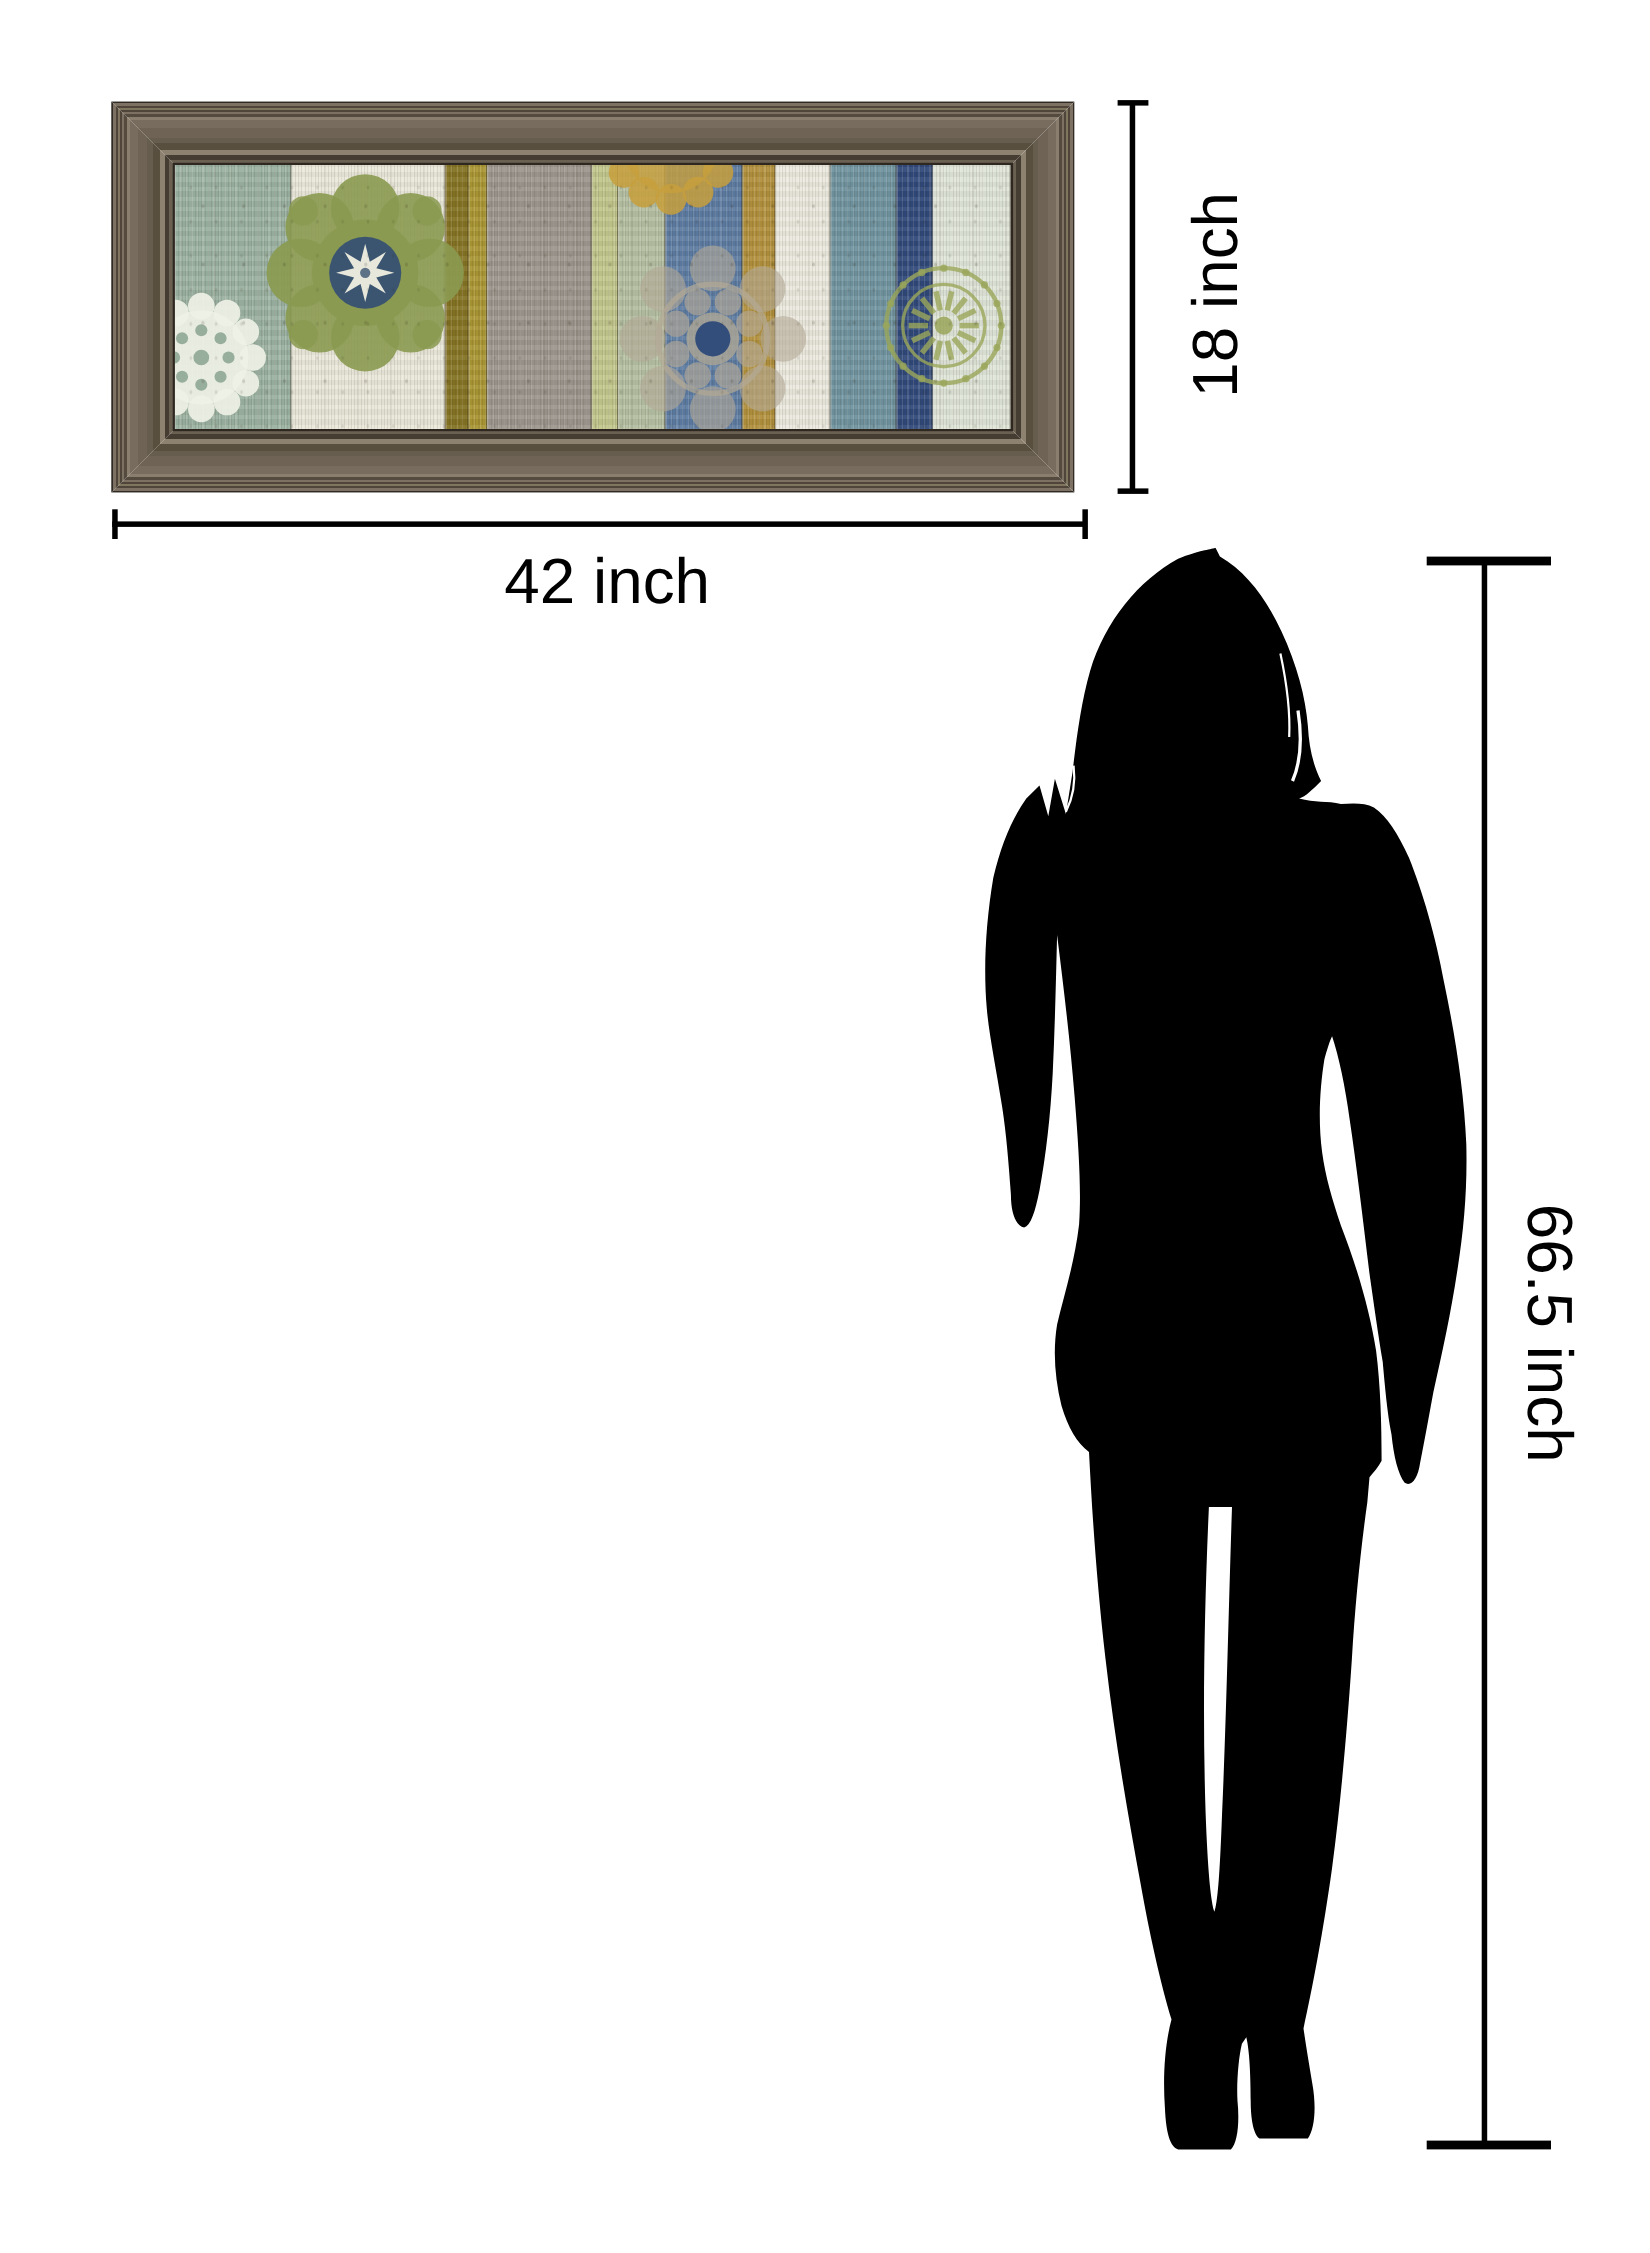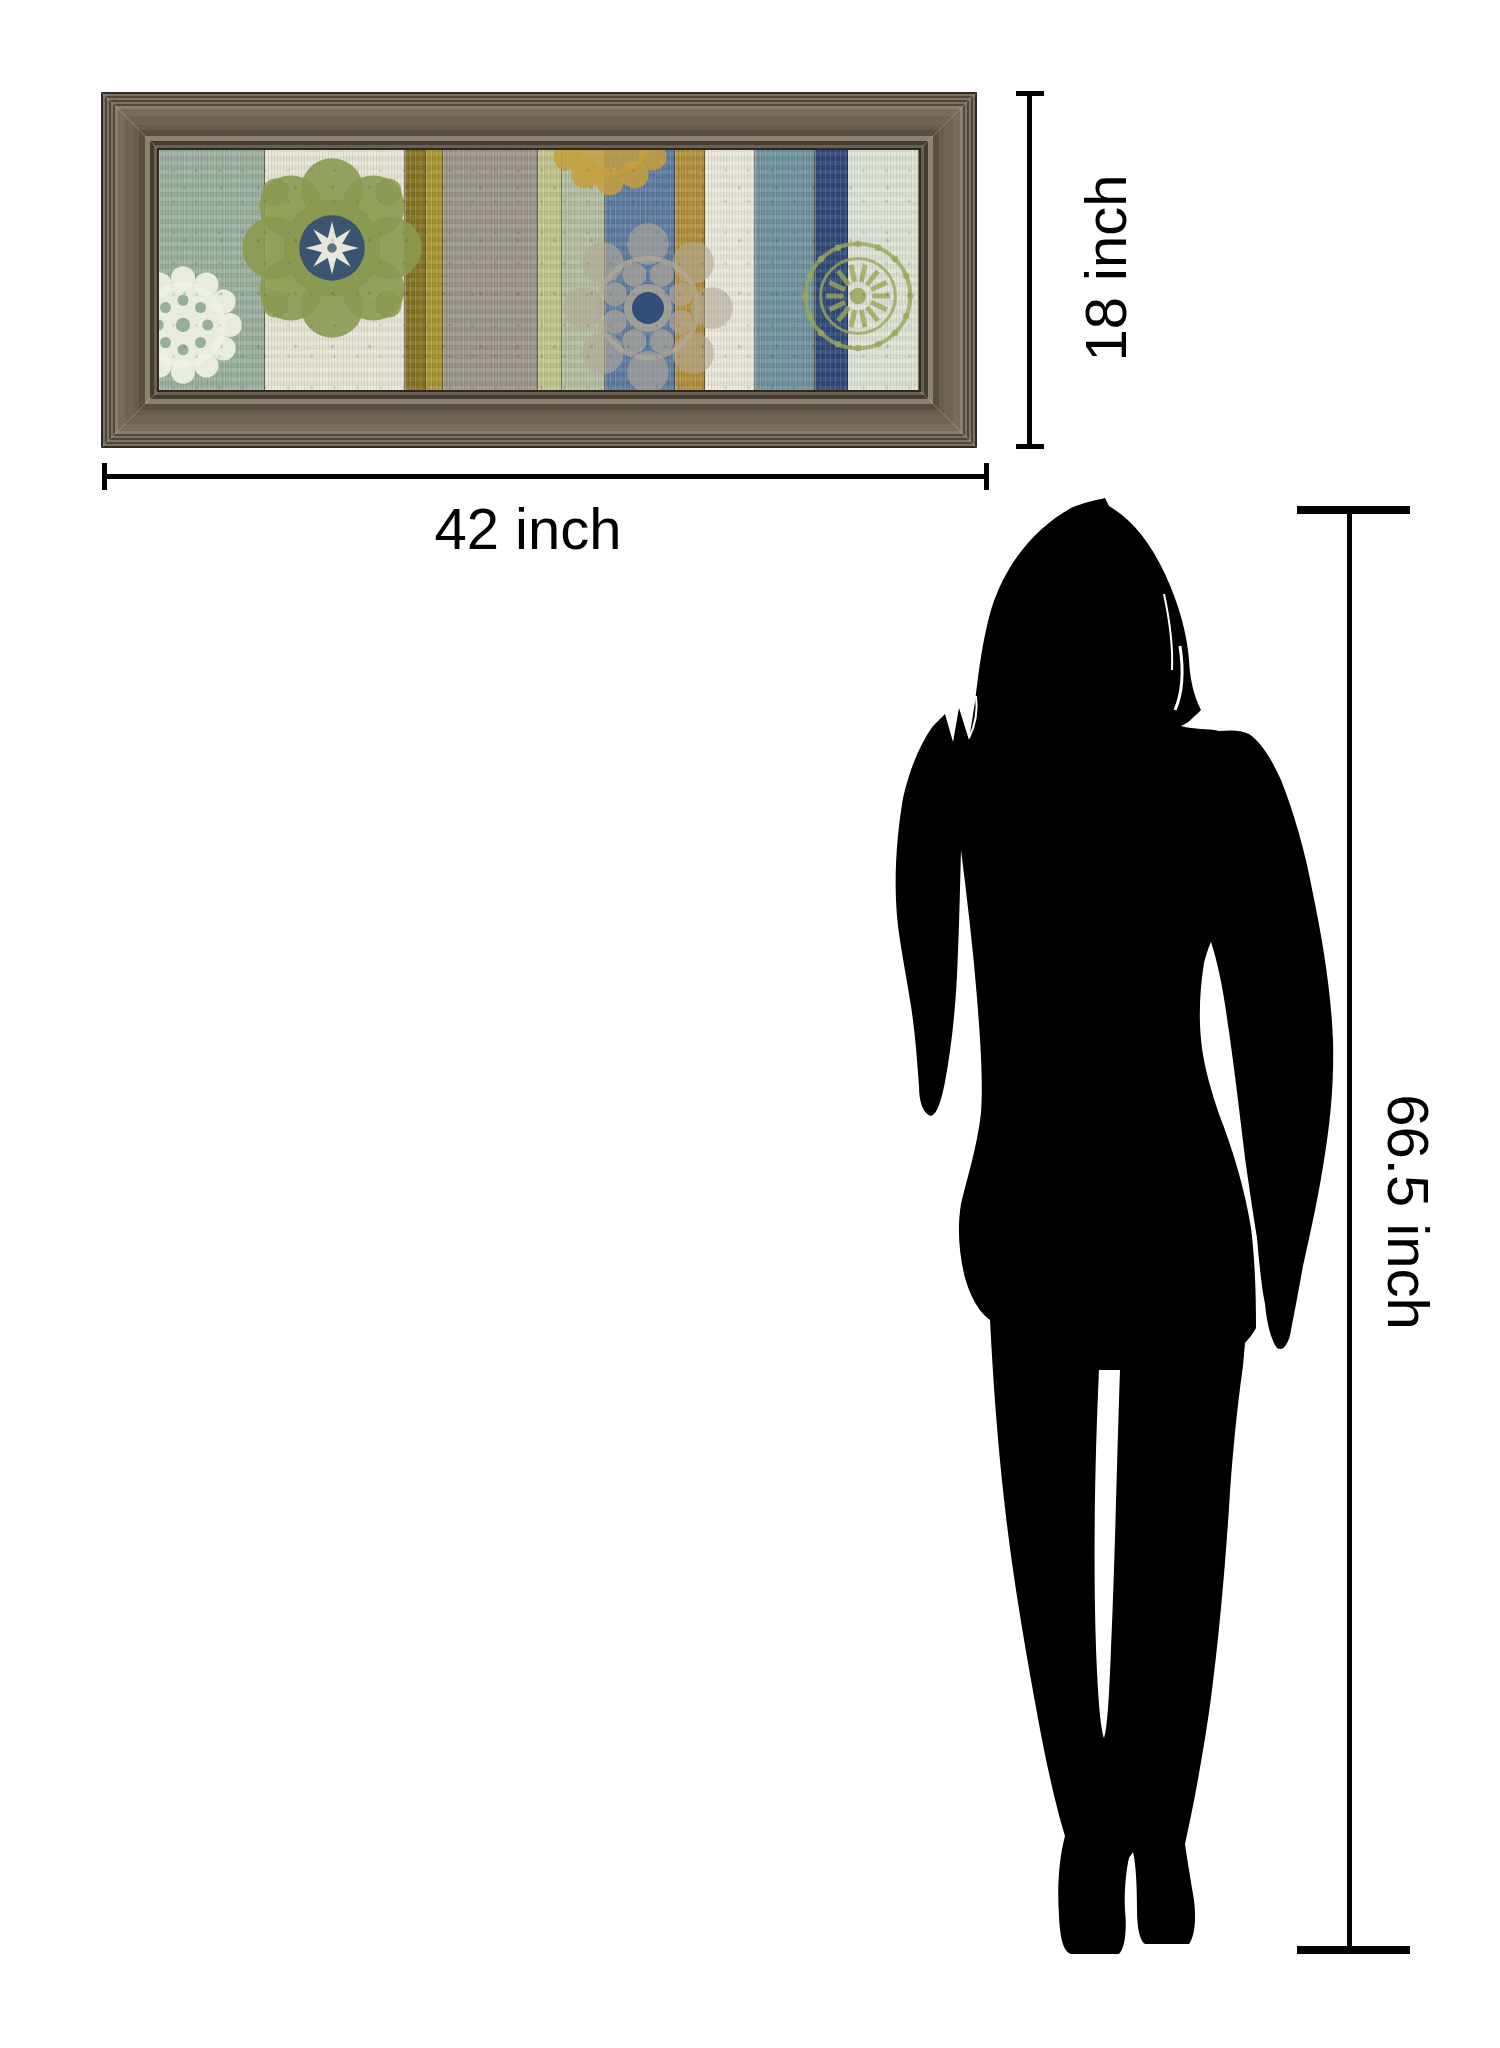--- a/index.html
+++ b/index.html
@@ -12,21 +12,21 @@
   #w-cap-l{left:102px;top:463px;width:5px;height:27px;}
   #w-cap-r{left:984px;top:463px;width:5px;height:27px;}
   #h-line {left:1027px;top:93px;width:5px;height:354px;}
   #h-cap-t{left:1016px;top:91px;width:28px;height:5px;}
   #h-cap-b{left:1016px;top:444px;width:28px;height:5px;}
   #p-line {left:1347px;top:510px;width:5px;height:1440px;}
   #p-cap-t{left:1297px;top:506px;width:113px;height:8px;}
   #p-cap-b{left:1297px;top:1946px;width:113px;height:8px;}
 
   .dim-label{position:absolute;color:#000;font-size:58px;line-height:1;white-space:nowrap;}
-  #w-label{left:528px;top:500px;transform:translateX(-50%);}
+  #w-label{left:552px;top:500px;transform:translateX(-50%);}
   #h-label{left:1106px;top:268px;transform:translate(-50%,-50%) rotate(-90deg);}
   #p-label{left:1408px;top:1212px;transform:translate(-50%,-50%) rotate(90deg);}
 
   
   #frame{position:absolute;left:101px;top:92px;width:876px;height:356px;}
   .fside{position:absolute;}
   .f-top{left:0;top:0;width:100%;height:58px;
     background:linear-gradient(180deg,#2f2a23 0 2px,#7c7162 2px 4px,#4f4639 4px 6px,#80755f 6px 8px,#4f4639 8px 10px,#7c7162 10px 12px,#544b3e 12px 14px,#8a7f6f 14px 17px,#776c5d 17px 24px,#6e6355 24px 33px,#675d4f 33px 38px,#584f3f 38px 44px,#8d8170 44px 49px,#453d32 49px 53px,#6b6153 53px 56px,#342e27 56px 58px);
     clip-path:polygon(0 0,100% 0,calc(100% - 58px) 100%,58px 100%);}
   .f-bottom{left:0;bottom:0;width:100%;height:58px;

